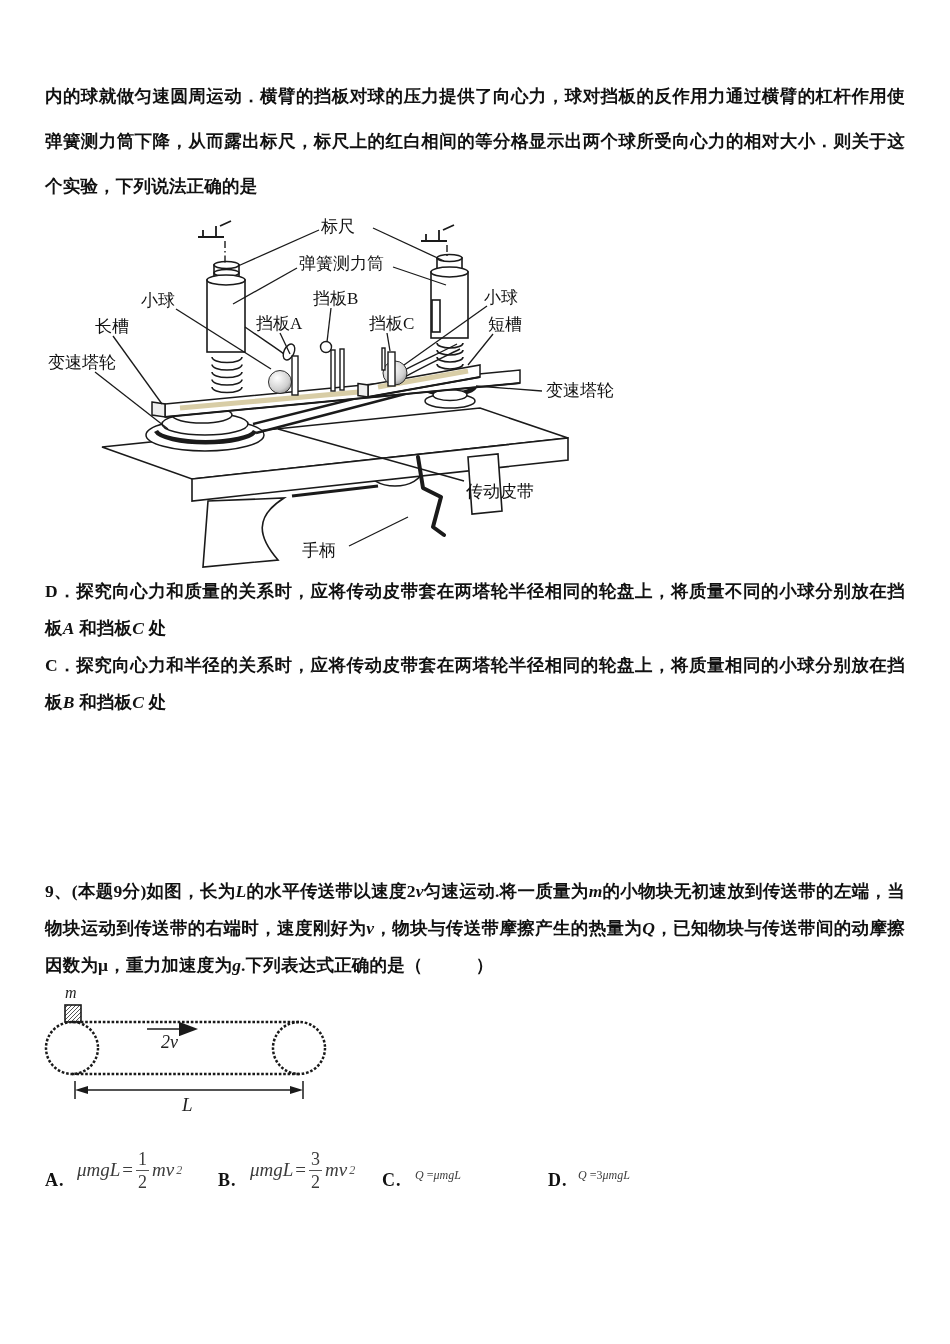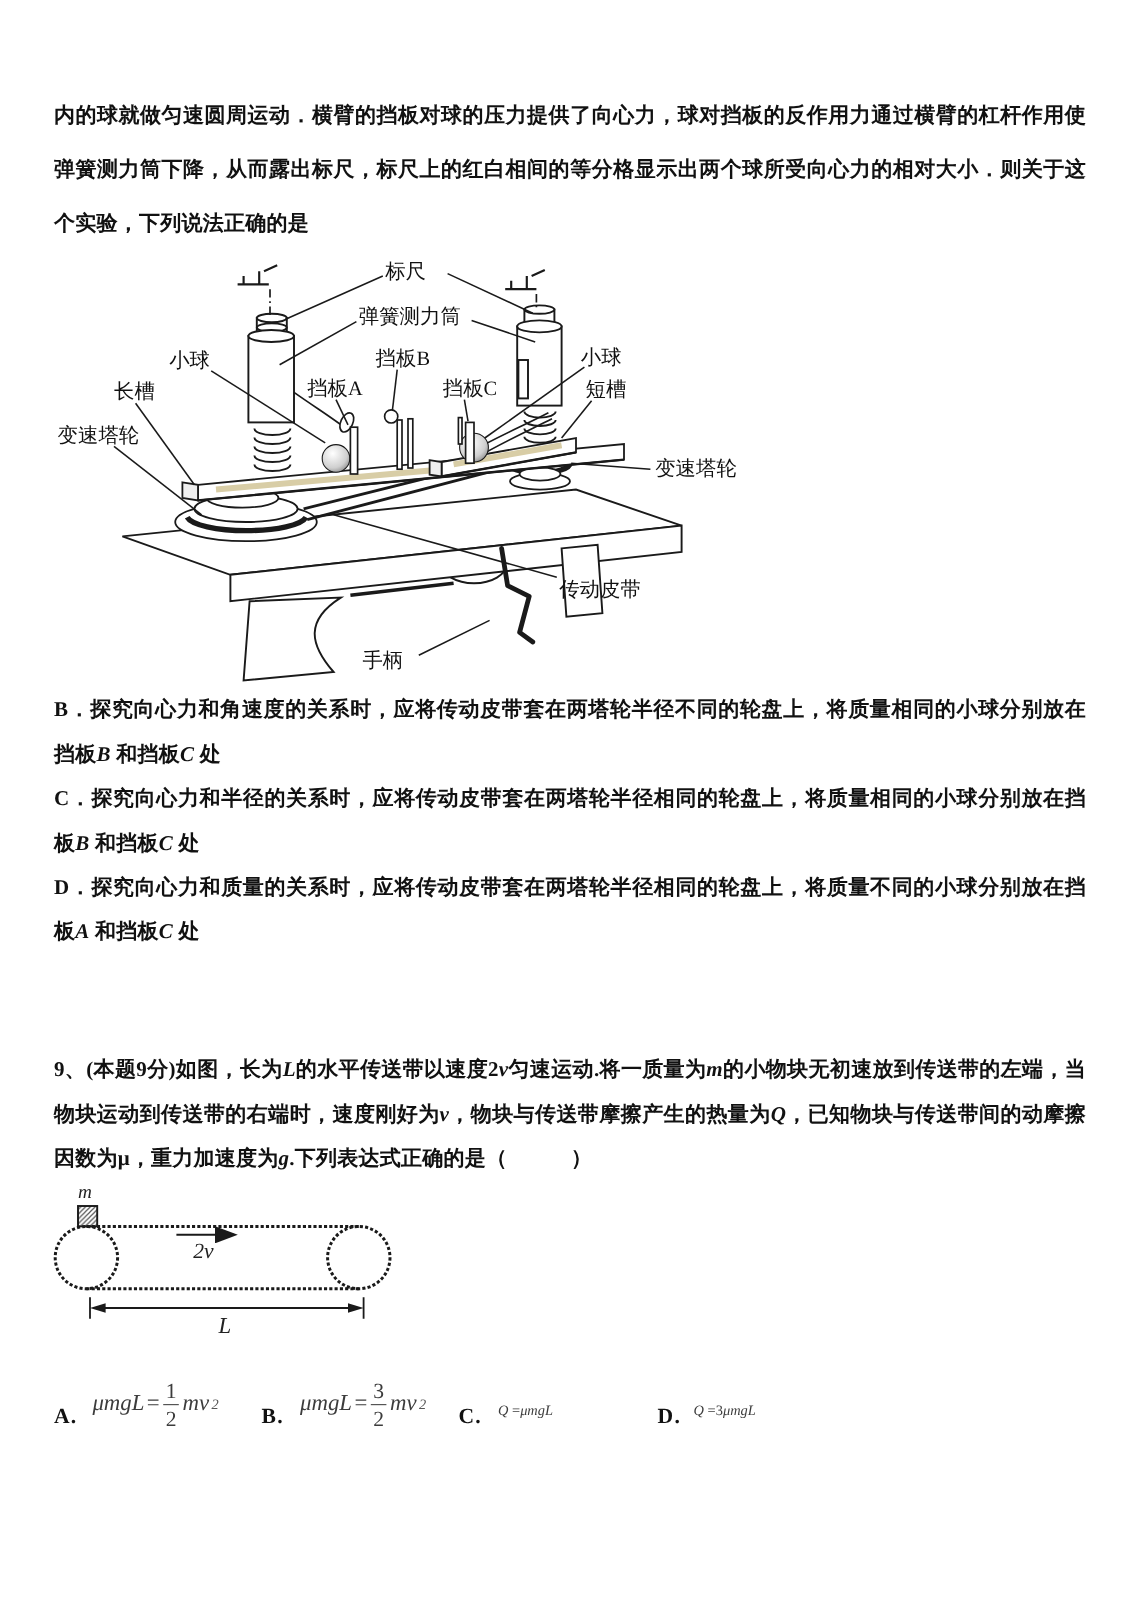--- a/index.html
+++ b/index.html
@@ -164,23 +164,22 @@
       <text x="55" y="127" class="lbl">长槽</text>
       <text x="448" y="125" class="lbl">短槽</text>
       <text x="8" y="163" class="lbl">变速塔轮</text>
       <text x="506" y="191" class="lbl">变速塔轮</text>
       <text x="426" y="292" class="lbl">传动皮带</text>
       <text x="262" y="351" class="lbl">手柄</text>
     </g>
   </svg>
 
   <div class="para q8opts">
-    <div class="opt"><span>B．探究向心力和角速度的关系时，应将传动皮带套在两塔轮半径不同的轮盘上，将质量相同的小球分别放在挡板</span><span class="it lat">B</span><span> 和挡板</span><span class="it lat">C</span><span> 处</span></div>
+    <div class="opt"><span>D．探究向心力和质量的关系时，应将传动皮带套在两塔轮半径相同的轮盘上，将质量不同的小球分别放在挡板</span><span class="it lat">A</span><span> 和挡板</span><span class="it lat">C</span><span> 处</span></div>
     <div class="opt"><span>C．探究向心力和半径的关系时，应将传动皮带套在两塔轮半径相同的轮盘上，将质量相同的小球分别放在挡板</span><span class="it lat">B</span><span> 和挡板</span><span class="it lat">C</span><span> 处</span></div>
-    <div class="opt"><span>D．探究向心力和质量的关系时，应将传动皮带套在两塔轮半径相同的轮盘上，将质量不同的小球分别放在挡板</span><span class="it lat">A</span><span> 和挡板</span><span class="it lat">C</span><span> 处</span></div>
   </div>
 
   <div class="para q9stem"><span>9、(本题9分)如图，长为</span><span class="it lat">L</span><span>的水平传送带以速度2</span><span class="it lat">v</span><span>匀速运动.将一质量为</span><span class="it lat">m</span><span>的小物块无初速放到传送带的左端，当物块运动到传送带的右端时，速度刚好为</span><span class="it lat">v</span><span>，物块与传送带摩擦产生的热量为</span><span class="it lat">Q</span><span>，已知物块与传送带间的动摩擦因数为</span><span>μ</span><span>，重力加速度为</span><span class="it lat">g</span><span>.下列表达式正确的是（　　　）</span></div>
 
   <svg class="fig belt-fig" width="300" height="150" viewBox="0 0 300 150">
     <defs>
       <pattern id="hatch" patternUnits="userSpaceOnUse" width="4" height="4">
         <path d="M0,4 L4,0 M-1,1 L1,-1 M3,5 L5,3" stroke="#555" stroke-width="1"></path>
       </pattern>
       <marker id="arr" markerWidth="12" markerHeight="9" refX="10" refY="4.5" orient="auto">

